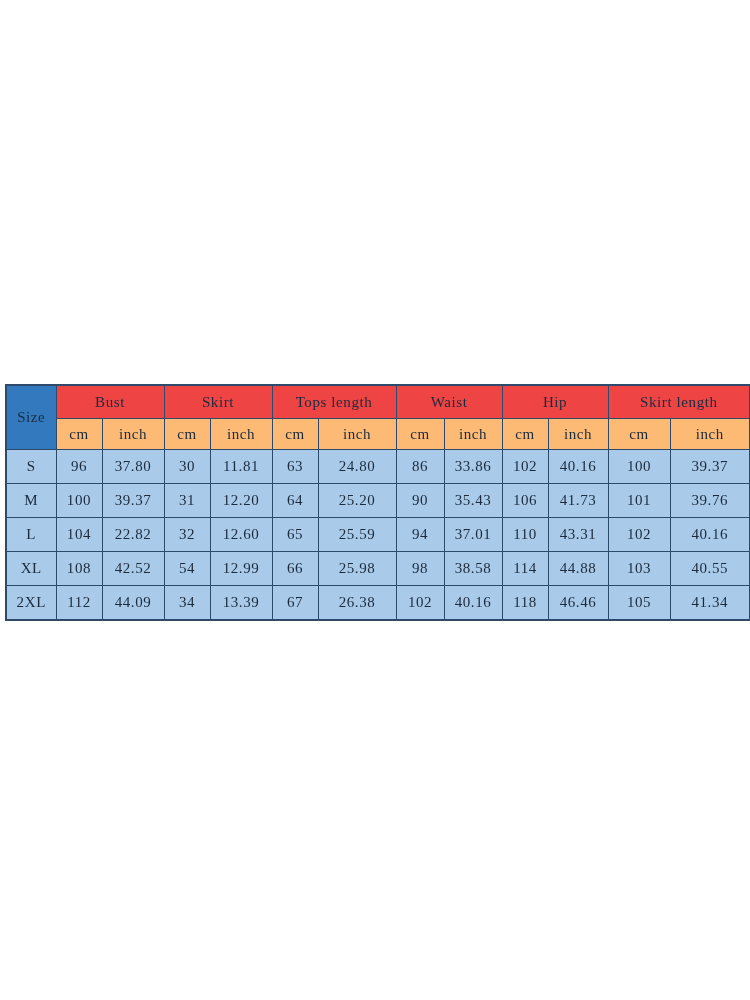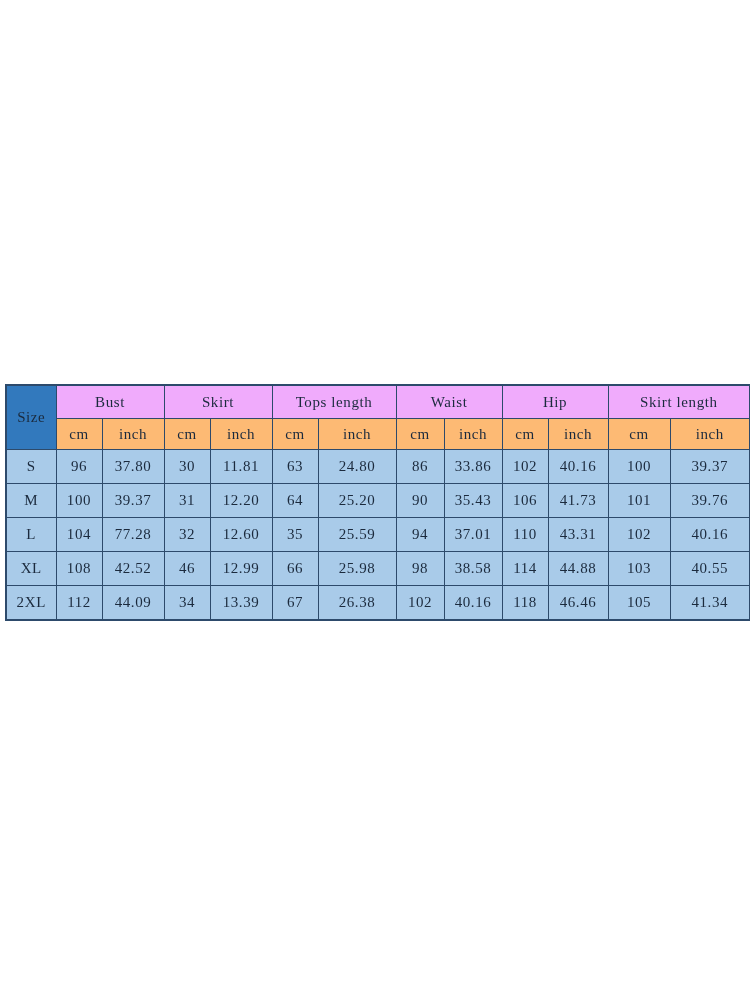--- a/index.html
+++ b/index.html
@@ -39,21 +39,21 @@
     vertical-align: middle;
     font-weight: normal;
     color: #1b2a3d;
     font-size: 15px;
     letter-spacing: 0.6px;
     padding: 0;
   }
 
   
   .hdr {
-    background: #f0abfc;
+    background: #ef4444;
     color: #15233a;
     height: 32px;
     font-size: 15px;
   }
   .hdr-size {
     background: #3279bd;
     color: #15233a;
     font-size: 14px;
   }
   .hdr-unit {
@@ -160,37 +160,37 @@
         <td class="cell">90</td>
         <td class="cell">35.43</td>
         <td class="cell">106</td>
         <td class="cell">41.73</td>
         <td class="cell">101</td>
         <td class="cell">39.76</td>
       </tr>
       <tr>
         <td class="cell-size">L</td>
         <td class="cell">104</td>
-        <td class="cell">77.28</td>
+        <td class="cell">22.82</td>
         <td class="cell">32</td>
         <td class="cell">12.60</td>
-        <td class="cell">35</td>
+        <td class="cell">65</td>
         <td class="cell">25.59</td>
         <td class="cell">94</td>
         <td class="cell">37.01</td>
         <td class="cell">110</td>
         <td class="cell">43.31</td>
         <td class="cell">102</td>
         <td class="cell">40.16</td>
       </tr>
       <tr>
         <td class="cell-size">XL</td>
         <td class="cell">108</td>
         <td class="cell">42.52</td>
-        <td class="cell">46</td>
+        <td class="cell">54</td>
         <td class="cell">12.99</td>
         <td class="cell">66</td>
         <td class="cell">25.98</td>
         <td class="cell">98</td>
         <td class="cell">38.58</td>
         <td class="cell">114</td>
         <td class="cell">44.88</td>
         <td class="cell">103</td>
         <td class="cell">40.55</td>
       </tr>

